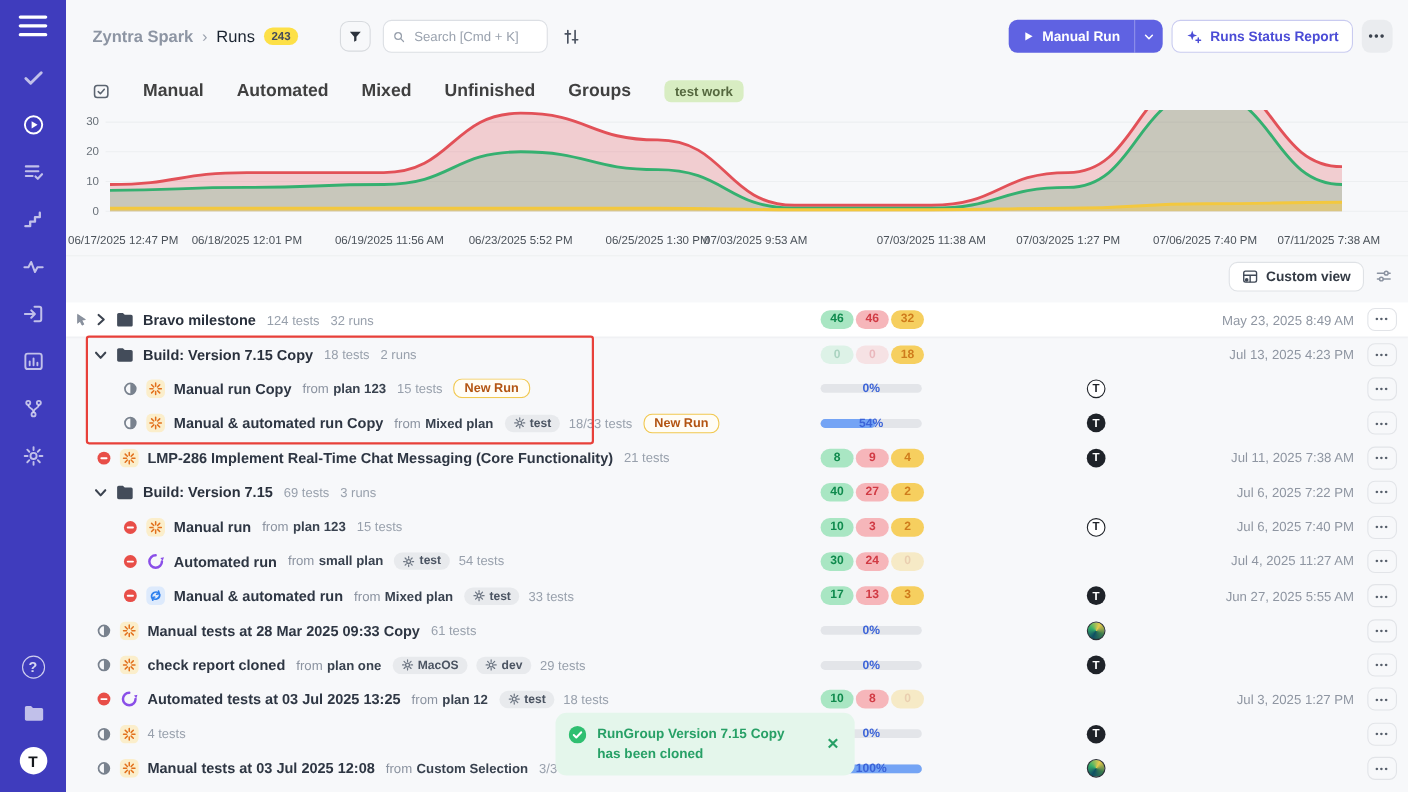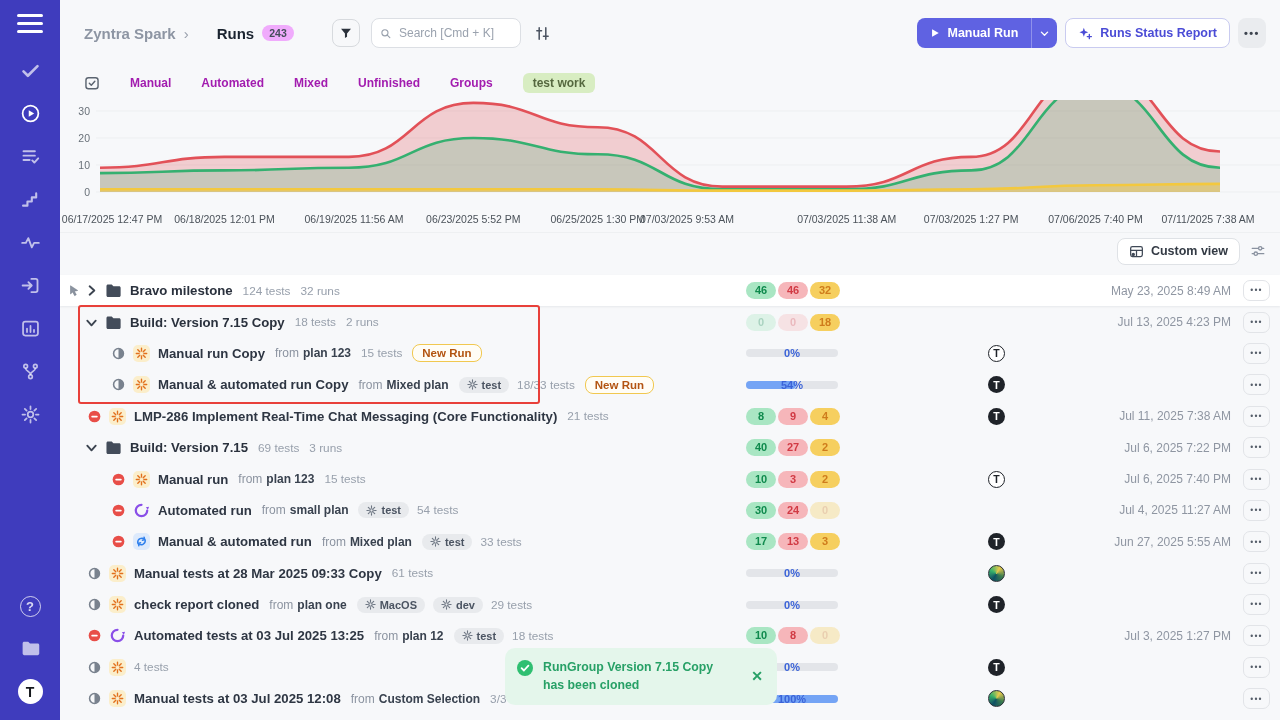--- a/index.html
+++ b/index.html
@@ -28,22 +28,22 @@
     color:rgba(255,255,255,.8); font-size:13px; font-weight:700; display:flex; align-items:center; justify-content:center; }
   .side-avatar { width:25px; height:25px; border-radius:50%; background:#fff; color:#15181c;
     font-weight:800; font-size:14px; display:flex; align-items:center; justify-content:center; }
 
   
   .main { position:relative; width:1220px; height:720px; overflow:hidden; }
 
   .topbar { height:66px; display:flex; align-items:center; padding:0 14px 0 24px; }
   .crumb-app { font-size:15px; font-weight:600; color:#8d95a3; }
   .crumb-sep { margin:0 8px; color:#9aa1ad; font-size:15px; }
-  .crumb-page { font-size:15px; font-weight:700; color:#1b2430;margin-left:20px; }
-  .count-badge { margin-left:8px; background:#f0abfc; color:#454d5a; font-size:10.5px; font-weight:700;
+  .crumb-page { font-size:15px; font-weight:400; color:#1b2430; }
+  .count-badge { margin-left:8px; background:#fde047; color:#454d5a; font-size:10.5px; font-weight:700;
     padding:2px 7px; border-radius:8px; }
   .iconbtn { width:28px; height:28px; border:1px solid #d7dade; border-radius:8px; background:transparent;
     display:flex; align-items:center; justify-content:center; cursor:pointer; }
   .filterbtn { margin-left:38px; }
   .searchbox { margin-left:11px; width:150px; height:30px; background:#fff; border:1px solid #dcdfe4;
     border-radius:8px; display:flex; align-items:center; padding:0 8px; gap:6px; }
   .searchbox input { border:none; outline:none; width:100%; font-size:12px; color:#3a424f; background:transparent;
     font-family:"Liberation Sans", sans-serif; }
   .searchbox input::placeholder { color:#9aa2ae; }
   .tuneic { margin-left:13px; cursor:pointer; display:flex; }
@@ -55,21 +55,21 @@
     border-left:1px solid rgba(255,255,255,.3); }
   .btn-outline { height:30px; display:flex; align-items:center; gap:7px; padding:0 12px; background:#fff;
     border:1px solid #c9cbf0; border-radius:8px; color:#4b4cd6; font-size:12.5px; font-weight:700; cursor:pointer; }
   .btn-more { width:28px; height:30px; background:#eaecef; border:none; border-radius:8px; color:#3c434e;
     display:flex; align-items:center; justify-content:center; cursor:pointer; }
   .dots3 { font-size:11px; letter-spacing:1.4px; font-weight:700; line-height:1; }
 
   
   .tabsrow { height:34px; display:flex; align-items:center; padding:0 24px; gap:30px; }
   .bulkic { display:flex; cursor:pointer; }
-  .tab { font-size:12px; font-weight:600; color:#a21caf; cursor:pointer; }
+  .tab { font-size:16px; font-weight:600; color:#404040; cursor:pointer; }
   .tagpill-filter { background:#d8edc2; color:#55683f; font-size:12px; font-weight:600;
     padding:3px 10px; border-radius:6px; cursor:pointer;text-align:right; }
 
   
   .chart { position:relative; border-bottom:1px solid #eef0f2; }
   .plot { position:relative; height:108px; }
   .plot svg { display:block; }
   .ytick { position:absolute; width:26px; text-align:right; font-size:10.5px; color:#697179; }
   .xlabels { position:relative; height:24px; }
   .xlabel { position:absolute; top:5px; transform:translateX(-50%); white-space:nowrap;

